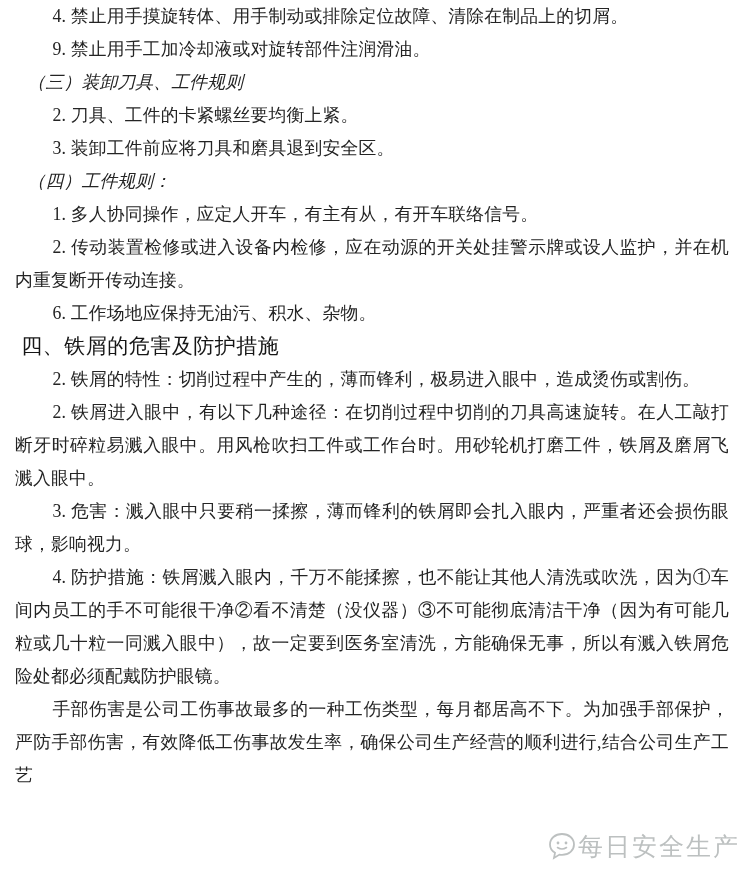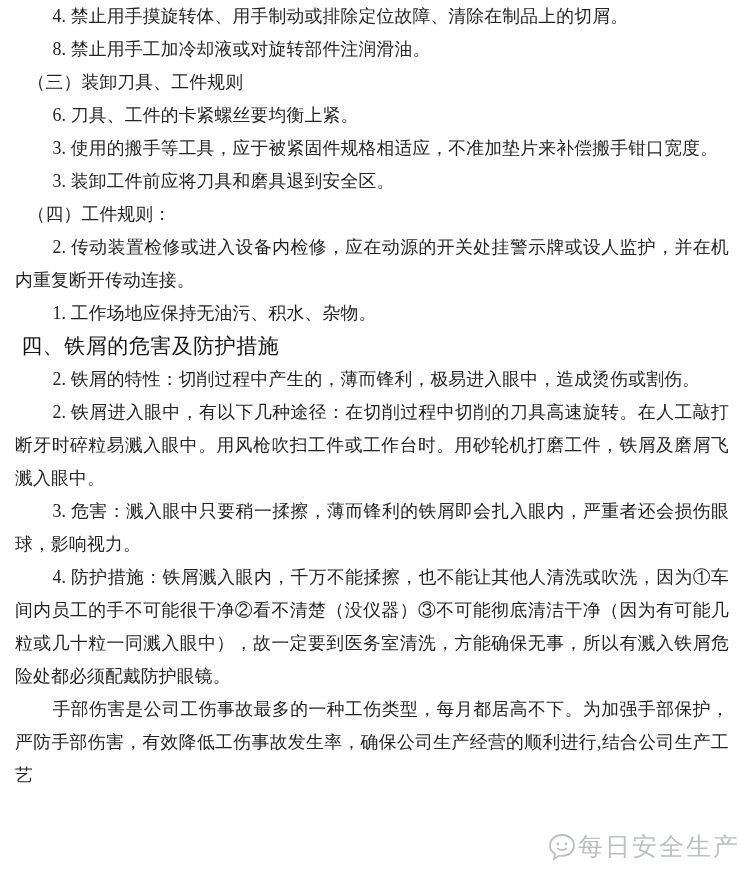--- a/index.html
+++ b/index.html
@@ -27,62 +27,62 @@
     letter-spacing: 0.2px;
   }
   .doc p.item {
     text-indent: 2.1em;
   }
   .doc p.para {
     text-indent: 2.1em;
   }
   .doc p.section {
     text-indent: 0.7em;
+    font-style: italic;
   }
   .doc p.heading {
     font-size: 21px;
     font-weight: normal;
     color: #151515;
     text-indent: 0.3em;
     letter-spacing: 0.5px;
   }
   .watermark {
     position: absolute;
     top: 830px;
     right: 1px;
     display: flex;
-    align-items: center;
     gap: 0;
     color: #b9bdbd;
     opacity: 0.95;
     pointer-events: none;
   }
   .watermark .wm-text {
     font-size: 25px;
     letter-spacing: 2px;
     white-space: nowrap;
   }
   .watermark svg {
     display: block;
   }
 </style>
 </head>
 <body>
 
 <div class="page">
   <div class="doc">
     <p class="item">4. 禁止用手摸旋转体、用手制动或排除定位故障、清除在制品上的切屑。</p>
-    <p class="item">8. 禁止用手工加冷却液或对旋转部件注润滑油。</p>
+    <p class="item">9. 禁止用手工加冷却液或对旋转部件注润滑油。</p>
     <p class="section">（三）装卸刀具、工件规则</p>
-    <p class="item">6. 刀具、工件的卡紧螺丝要均衡上紧。</p>
-    <p class="item">3. 使用的搬手等工具，应于被紧固件规格相适应，不准加垫片来补偿搬手钳口宽度。</p>
+    <p class="item">2. 刀具、工件的卡紧螺丝要均衡上紧。</p>
     <p class="item">3. 装卸工件前应将刀具和磨具退到安全区。</p>
     <p class="section">（四）工件规则：</p>
+    <p class="item">1. 多人协同操作，应定人开车，有主有从，有开车联络信号。</p>
     <p class="item">2. 传动装置检修或进入设备内检修，应在动源的开关处挂警示牌或设人监护，并在机内重复断开传动连接。</p>
-    <p class="item">1. 工作场地应保持无油污、积水、杂物。</p>
+    <p class="item">6. 工作场地应保持无油污、积水、杂物。</p>
     <p class="heading">四、铁屑的危害及防护措施</p>
     <p class="item">2. 铁屑的特性：切削过程中产生的，薄而锋利，极易进入眼中，造成烫伤或割伤。</p>
     <p class="item">2. 铁屑进入眼中，有以下几种途径：在切削过程中切削的刀具高速旋转。在人工敲打断牙时碎粒易溅入眼中。用风枪吹扫工件或工作台时。用砂轮机打磨工件，铁屑及磨屑飞溅入眼中。</p>
     <p class="item">3. 危害：溅入眼中只要稍一揉擦，薄而锋利的铁屑即会扎入眼内，严重者还会损伤眼球，影响视力。</p>
     <p class="item">4. 防护措施：铁屑溅入眼内，千万不能揉擦，也不能让其他人清洗或吹洗，因为①车间内员工的手不可能很干净②看不清楚（没仪器）③不可能彻底清洁干净（因为有可能几粒或几十粒一同溅入眼中），故一定要到医务室清洗，方能确保无事，所以有溅入铁屑危险处都必须配戴防护眼镜。</p>
     <p class="para">手部伤害是公司工伤事故最多的一种工伤类型，每月都居高不下。为加强手部保护，严防手部伤害，有效降低工伤事故发生率，确保公司生产经营的顺利进行,结合公司生产工艺</p>
   </div>
 
   <div class="watermark">
     <span>

